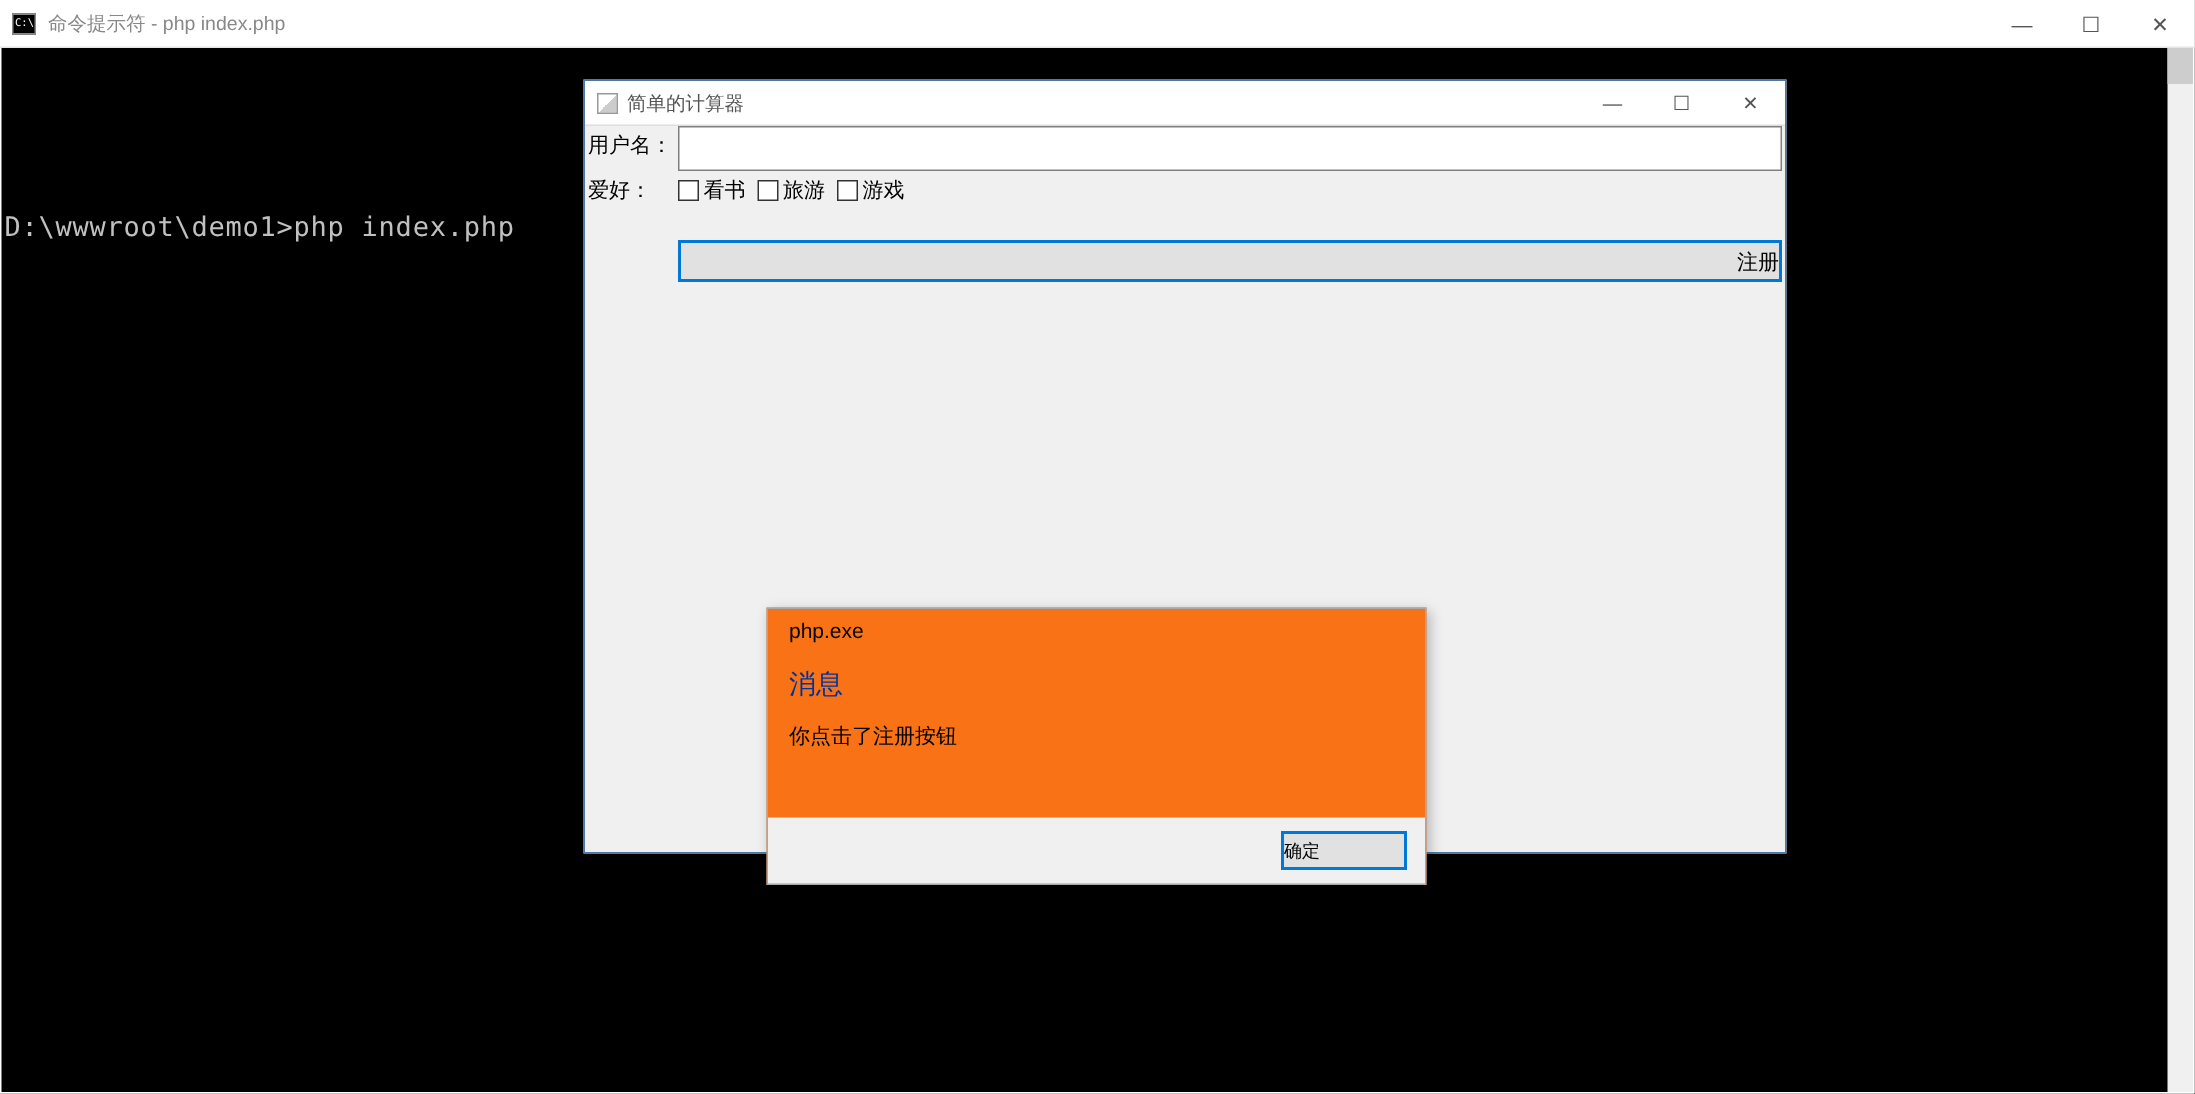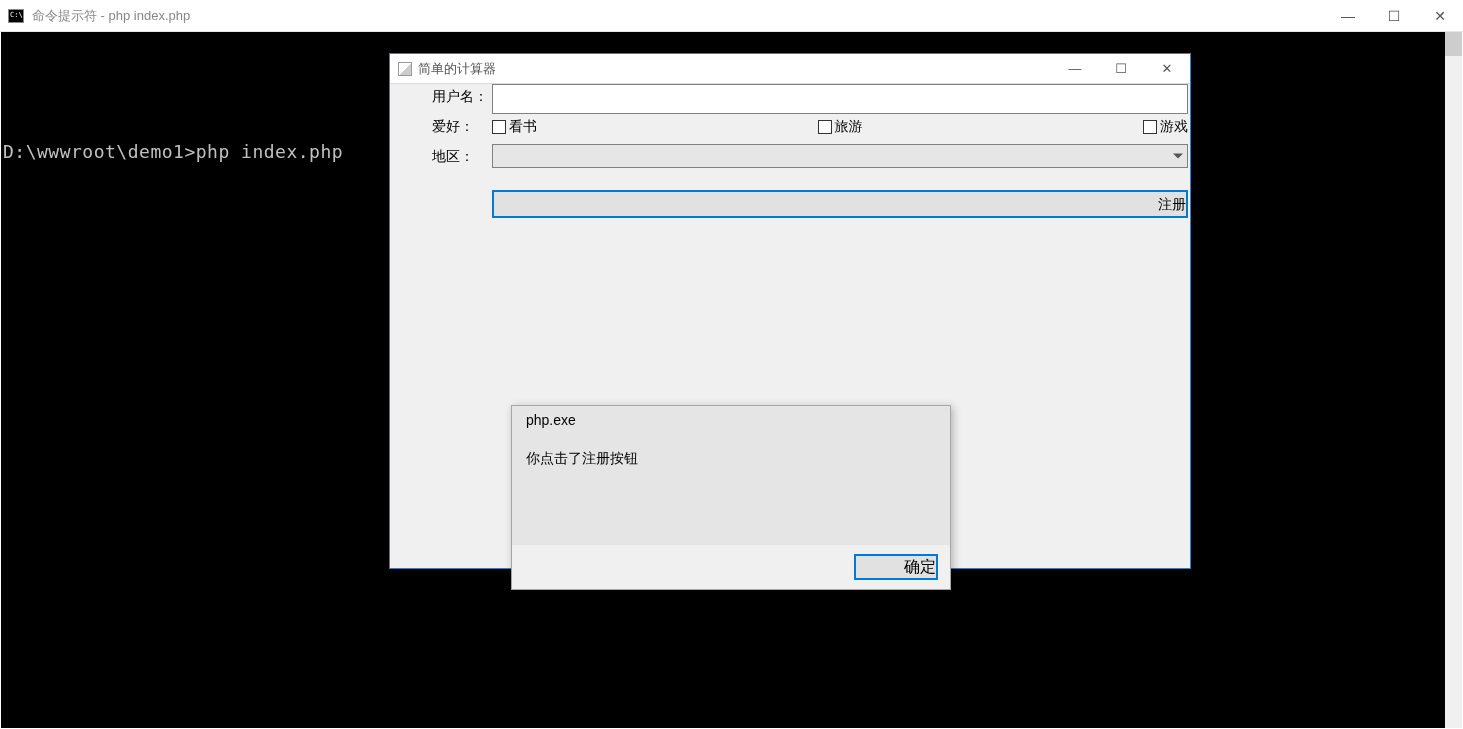--- a/index.html
+++ b/index.html
@@ -122,21 +122,20 @@
       width: 46px; height: 29px;
       display: flex;
       align-items: center;
       justify-content: center;
       color: #555;
       font-size: 13px;
     }
 
     .form-body {
       padding: 0;
-      margin-left: 40px;
     }
     .form-row {
       display: flex;
       align-items: flex-start;
       min-height: 30px;
     }
     .form-label {
       width: 62px;
       padding: 4px 0 0 2px;
       font-size: 14px;
@@ -166,21 +165,20 @@
       width: 14px; height: 14px;
       border: 1px solid #333;
       border-radius: 50%;
       margin-right: 4px;
       background: #fff;
     }
     .checkbox-group {
       display: flex;
       gap: 8px;
       padding-top: 4px;
-      justify-content: space-between;
     }
     .checkbox-item {
       display: flex;
       align-items: center;
       font-size: 14px;
     }
     .checkbox-box {
       width: 14px; height: 14px;
       border: 1px solid #333;
       margin-right: 3px;
@@ -238,21 +236,21 @@
     }
     .row-gap { height: 14px; }
 
     
     .msg-dialog {
       position: absolute;
       left: 511px;
       top: 405px;
       width: 440px;
       height: 185px;
-      background: #e5e5e5;
+      background: #f97316;
       border: 1px solid #a7a7a7;
       box-shadow: 2px 2px 8px rgba(0,0,0,0.25);
     }
     .msg-title {
       height: 30px;
       padding: 6px 14px 0 14px;
       font-size: 14px;
       color: #000;
     }
     .msg-heading {
@@ -273,22 +271,22 @@
       display: flex;
       justify-content: flex-end;
       align-items: center;
       padding-right: 12px;
     }
     .msg-ok {
       width: 84px;
       height: 26px;
       background: #e1e1e1;
       border: 2px solid #0078d7;
-      font-size: 16px;
-      text-align: right;
+      font-size: 12px;
+      text-align: left;
       line-height: 22px;
       font-family: Liberation Serif, serif;
     }
   </style>
 </head>
 <body>
 
 <div class="cmd-window">
   <div class="cmd-titlebar">
     <div class="cmd-icon"></div>
@@ -340,41 +338,34 @@
           <span class="checkbox-box"></span>
           <span>旅游</span>
         </div>
         <div class="checkbox-item">
           <span class="checkbox-box"></span>
           <span>游戏</span>
         </div>
       </div>
     </div>
 
-    <div class="form-row">
-      <div class="form-label">地区：</div>
-      <div class="form-field">
-        <div class="combo">
-          <div class="combo-arrow"></div>
-        </div>
-      </div>
-    </div>
 
     <div class="row-gap"></div>
 
 
     <div class="form-row">
       <div class="form-label"></div>
       <div class="form-field">
         <div class="submit-btn">注册</div>
       </div>
     </div>
 
   </div>
 </div>
 
 <div class="msg-dialog">
   <div class="msg-title">php.exe</div>
+  <div class="msg-heading">消息</div>
   <div class="msg-text">你点击了注册按钮</div>
   <div class="msg-footer">
     <div class="msg-ok">确定</div>
   </div>
 </div>
 
 </body></html>

